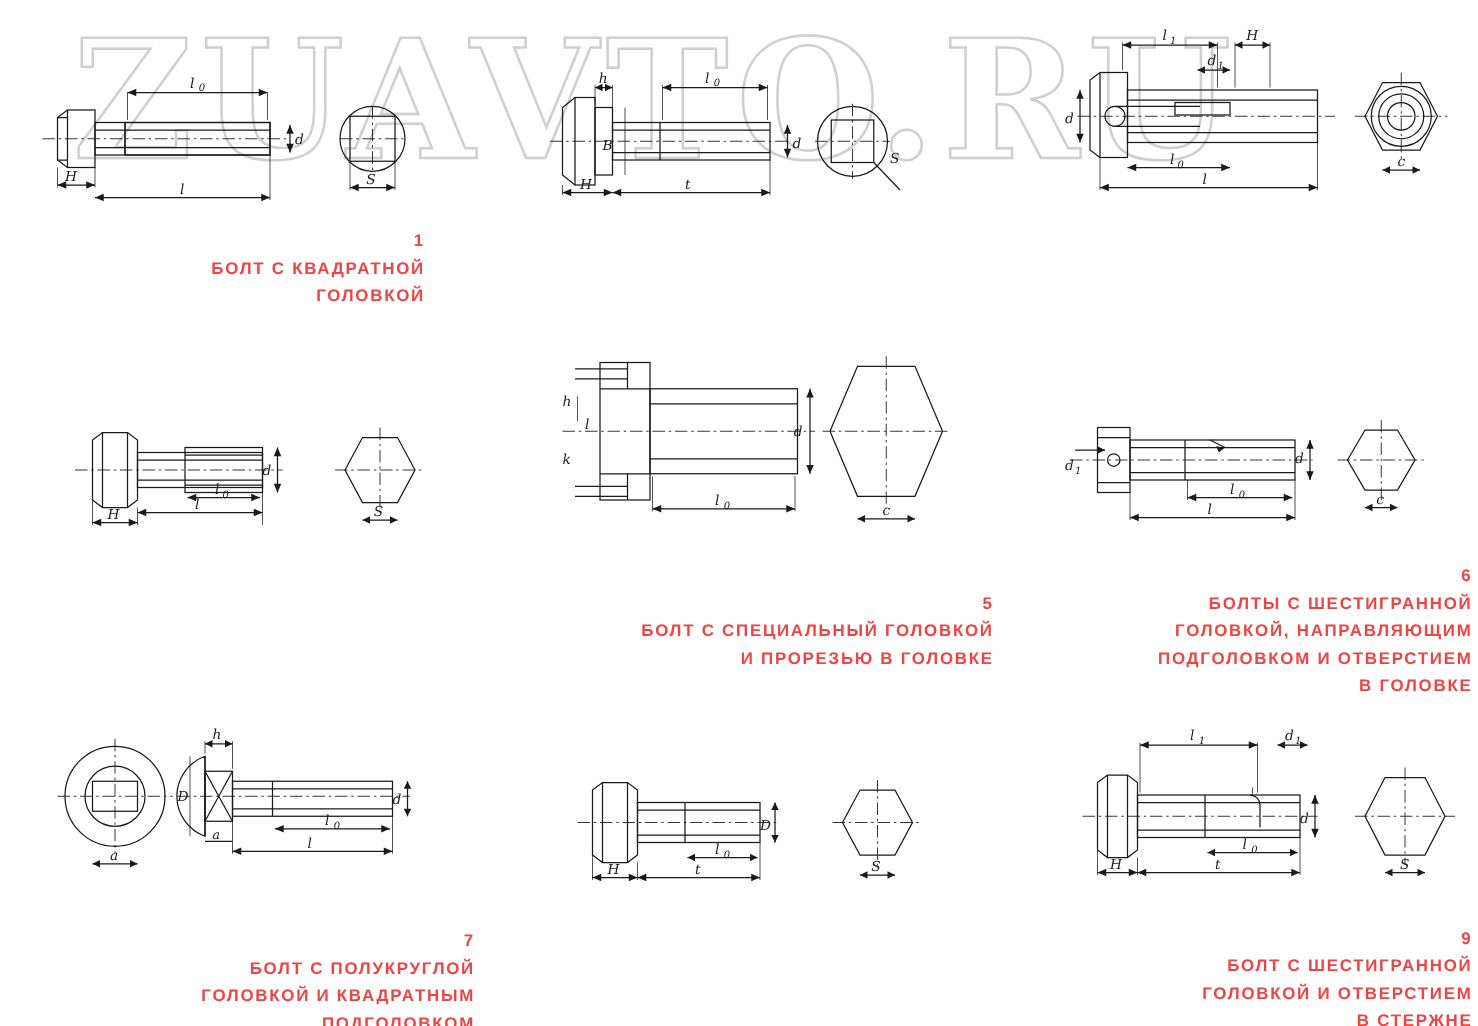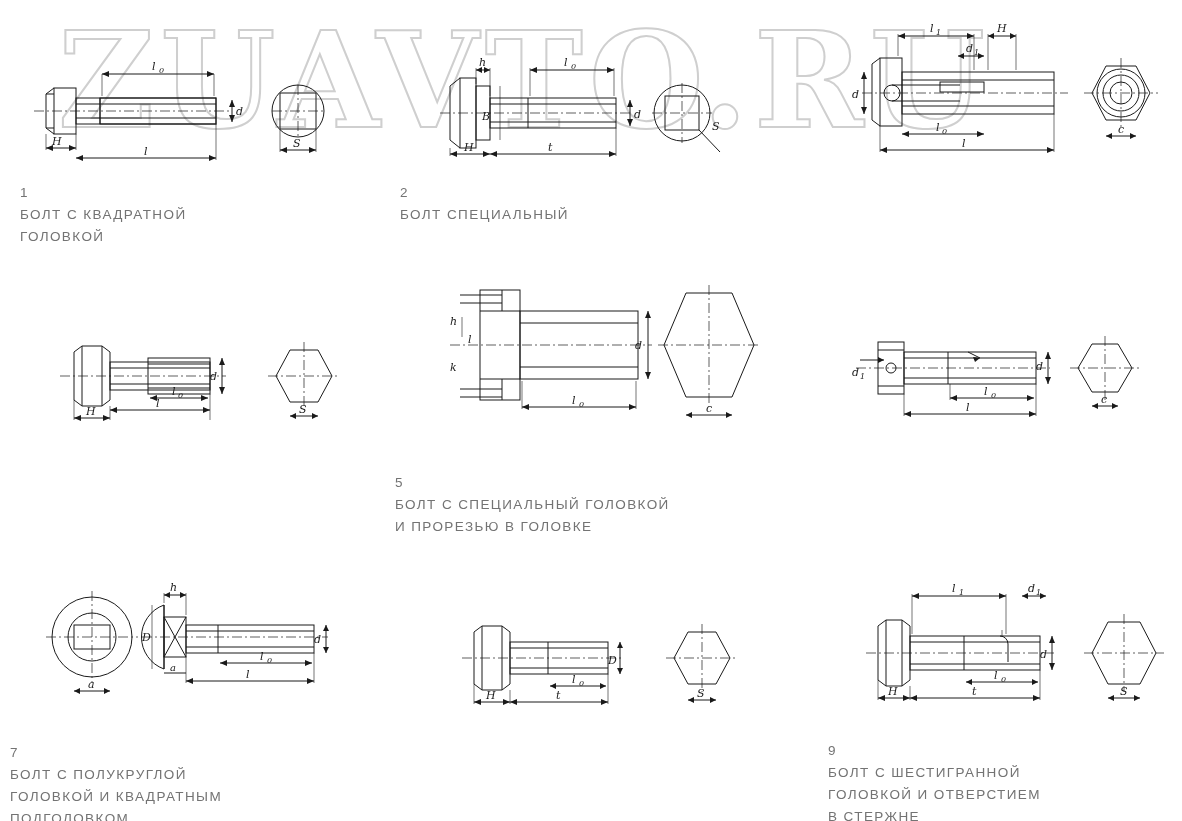--- a/index.html
+++ b/index.html
@@ -28,27 +28,27 @@
     pointer-events:none;
     user-select:none;
     line-height:150px;
   }
 
   
   .fig{position:absolute;}
   .fig svg{display:block;}
   .caption{
     position:absolute;
-    text-align:left;
+    text-align:right;
     font-family:"Liberation Sans", sans-serif;
     font-size:13.5px;
-    font-weight:normal;
+    font-weight:bold;
     letter-spacing:1.4px;
     line-height:22px;
-    color:#737373;
+    color:#ef4444;
     white-space:pre-line;
   }
 </style>
 </head>
 <body>
 
 <div class="sheet">
 
   <div class="watermark">ZUAVTO.RU</div>
 
@@ -163,24 +163,20 @@
       <text x="128" y="121" font-size="11" font-style="italic" font-family="DejaVu Serif, serif" fill="#1a1a1a" stroke="none">t</text>
 
       <circle cx="262" cy="83" r="28"></circle>
       <rect x="245" y="66" width="34" height="34" transform="rotate(0 262 83)"></rect>
       <line x1="232" y1="83" x2="292" y2="83" stroke-dasharray="10 3 2 3" stroke-width="0.7"></line>
       <line x1="262" y1="53" x2="262" y2="113" stroke-dasharray="10 3 2 3" stroke-width="0.7"></line>
       <line x1="279" y1="100" x2="300" y2="122"></line>
       <text x="292" y="100" font-size="11" font-style="italic" font-family="DejaVu Serif, serif" fill="#1a1a1a" stroke="none">S</text>
     </svg>
   </div>
-  <div class="caption" style="left:400px;top:160px;width:340px;">
-    <span>2</span>
-    <span>БОЛТ СПЕЦИАЛЬНЫЙ</span>
-  </div>
 
   <div class="fig" style="left:840px;top:10px;">
     <svg width="330" height="155" viewBox="0 0 330 155" fill="none" stroke="#1a1a1a" stroke-width="1">
 
       <rect x="40" y="48" width="22" height="68"></rect>
       <path d="M40 48 L32 54 L32 110 L40 116"></path>
 
       <rect x="62" y="62" width="152" height="42"></rect>
       <line x1="62" y1="70" x2="214" y2="70"></line>
       <line x1="62" y1="96" x2="214" y2="96"></line>
@@ -394,20 +390,27 @@
 
       <polygon points="238,48 252,24 278,24 292,48 278,72 252,72"></polygon>
       <line x1="230" y1="48" x2="300" y2="48" stroke-dasharray="10 3 2 3" stroke-width="0.7"></line>
       <line x1="265" y1="16" x2="265" y2="80" stroke-dasharray="10 3 2 3" stroke-width="0.7"></line>
       <line x1="252" y1="86" x2="278" y2="86"></line>
       <path d="M252 86 l6 -3 v6 z" fill="#1a1a1a" stroke="none"></path>
       <path d="M278 86 l-6 -3 v6 z" fill="#1a1a1a" stroke="none"></path>
       <text x="261" y="83" font-size="11" font-style="italic" font-family="DejaVu Serif, serif" fill="#1a1a1a" stroke="none">c</text>
     </svg>
   </div>
+  <div class="caption" style="left:828px;top:428px;width:350px;">
+    <span>6</span>
+    <span>БОЛТЫ С ШЕСТИГРАННОЙ
+ГОЛОВКОЙ, НАПРАВЛЯЮЩИМ
+ПОДГОЛОВКОМ И ОТВЕРСТИЕМ
+В ГОЛОВКЕ</span>
+  </div>
 
   <div class="fig" style="left:20px;top:575px;">
     <svg width="340" height="135" viewBox="0 0 340 135" fill="none" stroke="#1a1a1a" stroke-width="1">
 
       <circle cx="72" cy="62" r="40"></circle>
       <circle cx="72" cy="62" r="24"></circle>
       <rect x="54" y="50" width="36" height="24"></rect>
       <line x1="26" y1="62" x2="118" y2="62" stroke-dasharray="10 3 2 3" stroke-width="0.7"></line>
       <line x1="72" y1="16" x2="72" y2="108" stroke-dasharray="10 3 2 3" stroke-width="0.7"></line>
       <line x1="54" y1="116" x2="90" y2="116"></line>

